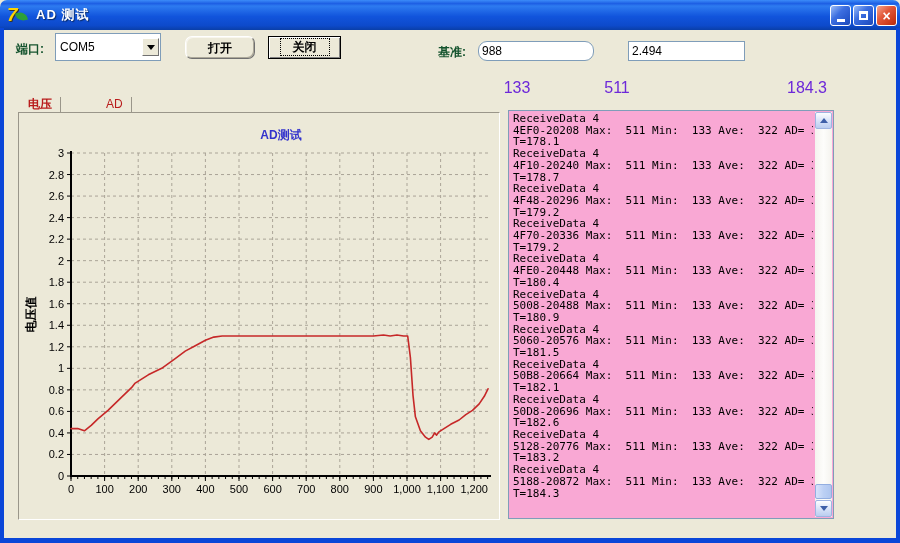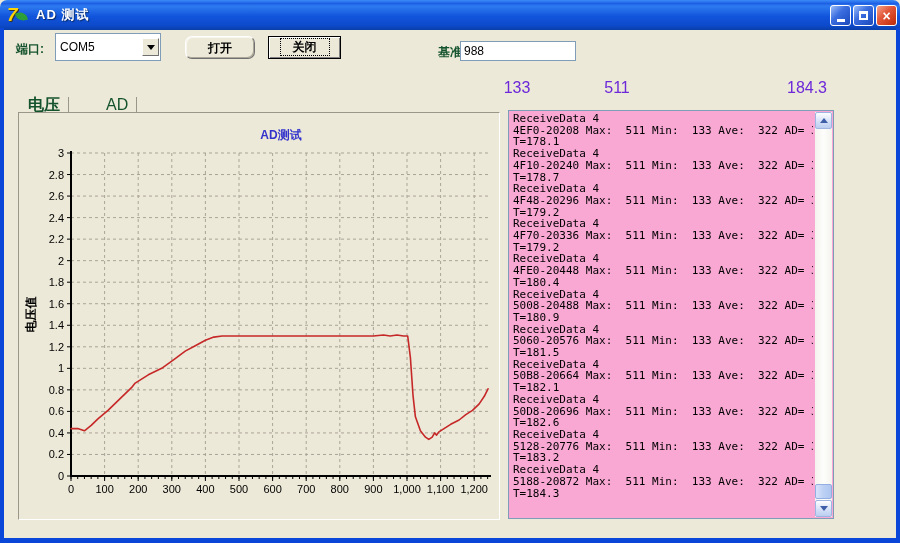--- a/index.html
+++ b/index.html
@@ -48,22 +48,22 @@
   .xp-btn{position:absolute;height:23px;background:#ECE9D8;
     border:1px solid;border-color:#fff #707070 #707070 #fff;
     box-shadow:inset -1px -1px 0 #ACA899,inset 1px 1px 0 #F8F6EE;
     font-weight:bold;font-size:12px;text-align:center;line-height:21px;cursor:default;}
   .xp-btn.default{border:1px solid #000;box-shadow:inset 1px 1px 0 #fff,inset -1px -1px 0 #808080;}
   .focus-inner{display:inline-block;border:1px dotted #000;padding:0 12px;line-height:16px;margin-top:1px;}
   .text-input{position:absolute;height:20px;background:#fff;border:1px solid #7F9DB9;
     font-size:12px;font-family:"Liberation Sans",sans-serif;padding:2px 3px;color:#000;}
   .stat{position:absolute;top:79px;font-size:16px;color:#6d28d9;transform:translateX(-50%);}
   
-  .tab{position:absolute;top:97px;height:16px;font-size:16px;padding:0 8px;
-    border-right:1px solid #9a968a;color:#14532d;line-height:15px;cursor:default;}
+  .tab{position:absolute;top:97px;height:16px;font-size:12px;padding:0 8px;
+    border-right:1px solid #9a968a;color:#b91c1c;line-height:15px;cursor:default;}
   .tab.active{font-weight:bold;}
   .chart-panel{position:absolute;left:18px;top:112px;width:482px;height:408px;
     background:#ECE9D8;border:1px solid;border-color:#9a968a #fff #fff #9a968a;}
   .chart-panel svg{display:block;}
   
   .log-panel{position:absolute;left:508px;top:110px;width:326px;height:409px;
     background:#f9a8d4;border:1px solid #7F9DB9;}
   .log-text{position:absolute;left:4px;top:2px;right:20px;bottom:2px;overflow:hidden;
     font-family:"DejaVu Sans Mono","Liberation Mono",monospace;
     font-size:11px;line-height:11.7px;white-space:pre;color:#000;}
@@ -107,21 +107,22 @@
   <span class="label" style="left:16px;top:41px;">端口:</span>
   <div class="combo">
     <span class="combo-value">COM5</span>
     <span class="combo-btn">
         <span class="tri-down"></span>
       </span>
   </div>
   <button class="xp-btn" style="left:185px;top:36px;width:70px;border-radius:7px;">打开</button>
   <button class="xp-btn default" style="left:268px;top:36px;width:73px;padding:0;"><span class="focus-inner">关闭</span></button>
   <span class="label" style="left:438px;top:44px;">基准:</span>
-  <input class="text-input" style="left: 460px; top: 41px; width: 116px;" value="988">
+  <input class="text-input" style="left: 478px; top: 41px; width: 116px; border-radius: 9px;" value="988">
+  <input class="text-input" style="left: 628px; top: 41px; width: 117px;" value="2.494">
 
   <span class="stat" style="left:517px;">133</span>
   <span class="stat" style="left:617px;">511</span>
   <span class="stat" style="left:718px;margin-top:40px;">0.823</span>
   <span class="stat" style="left:807px;">184.3</span>
 
   <div id="tabs"></div>
 
   <div class="chart-panel">
     <div id="chart-host">

